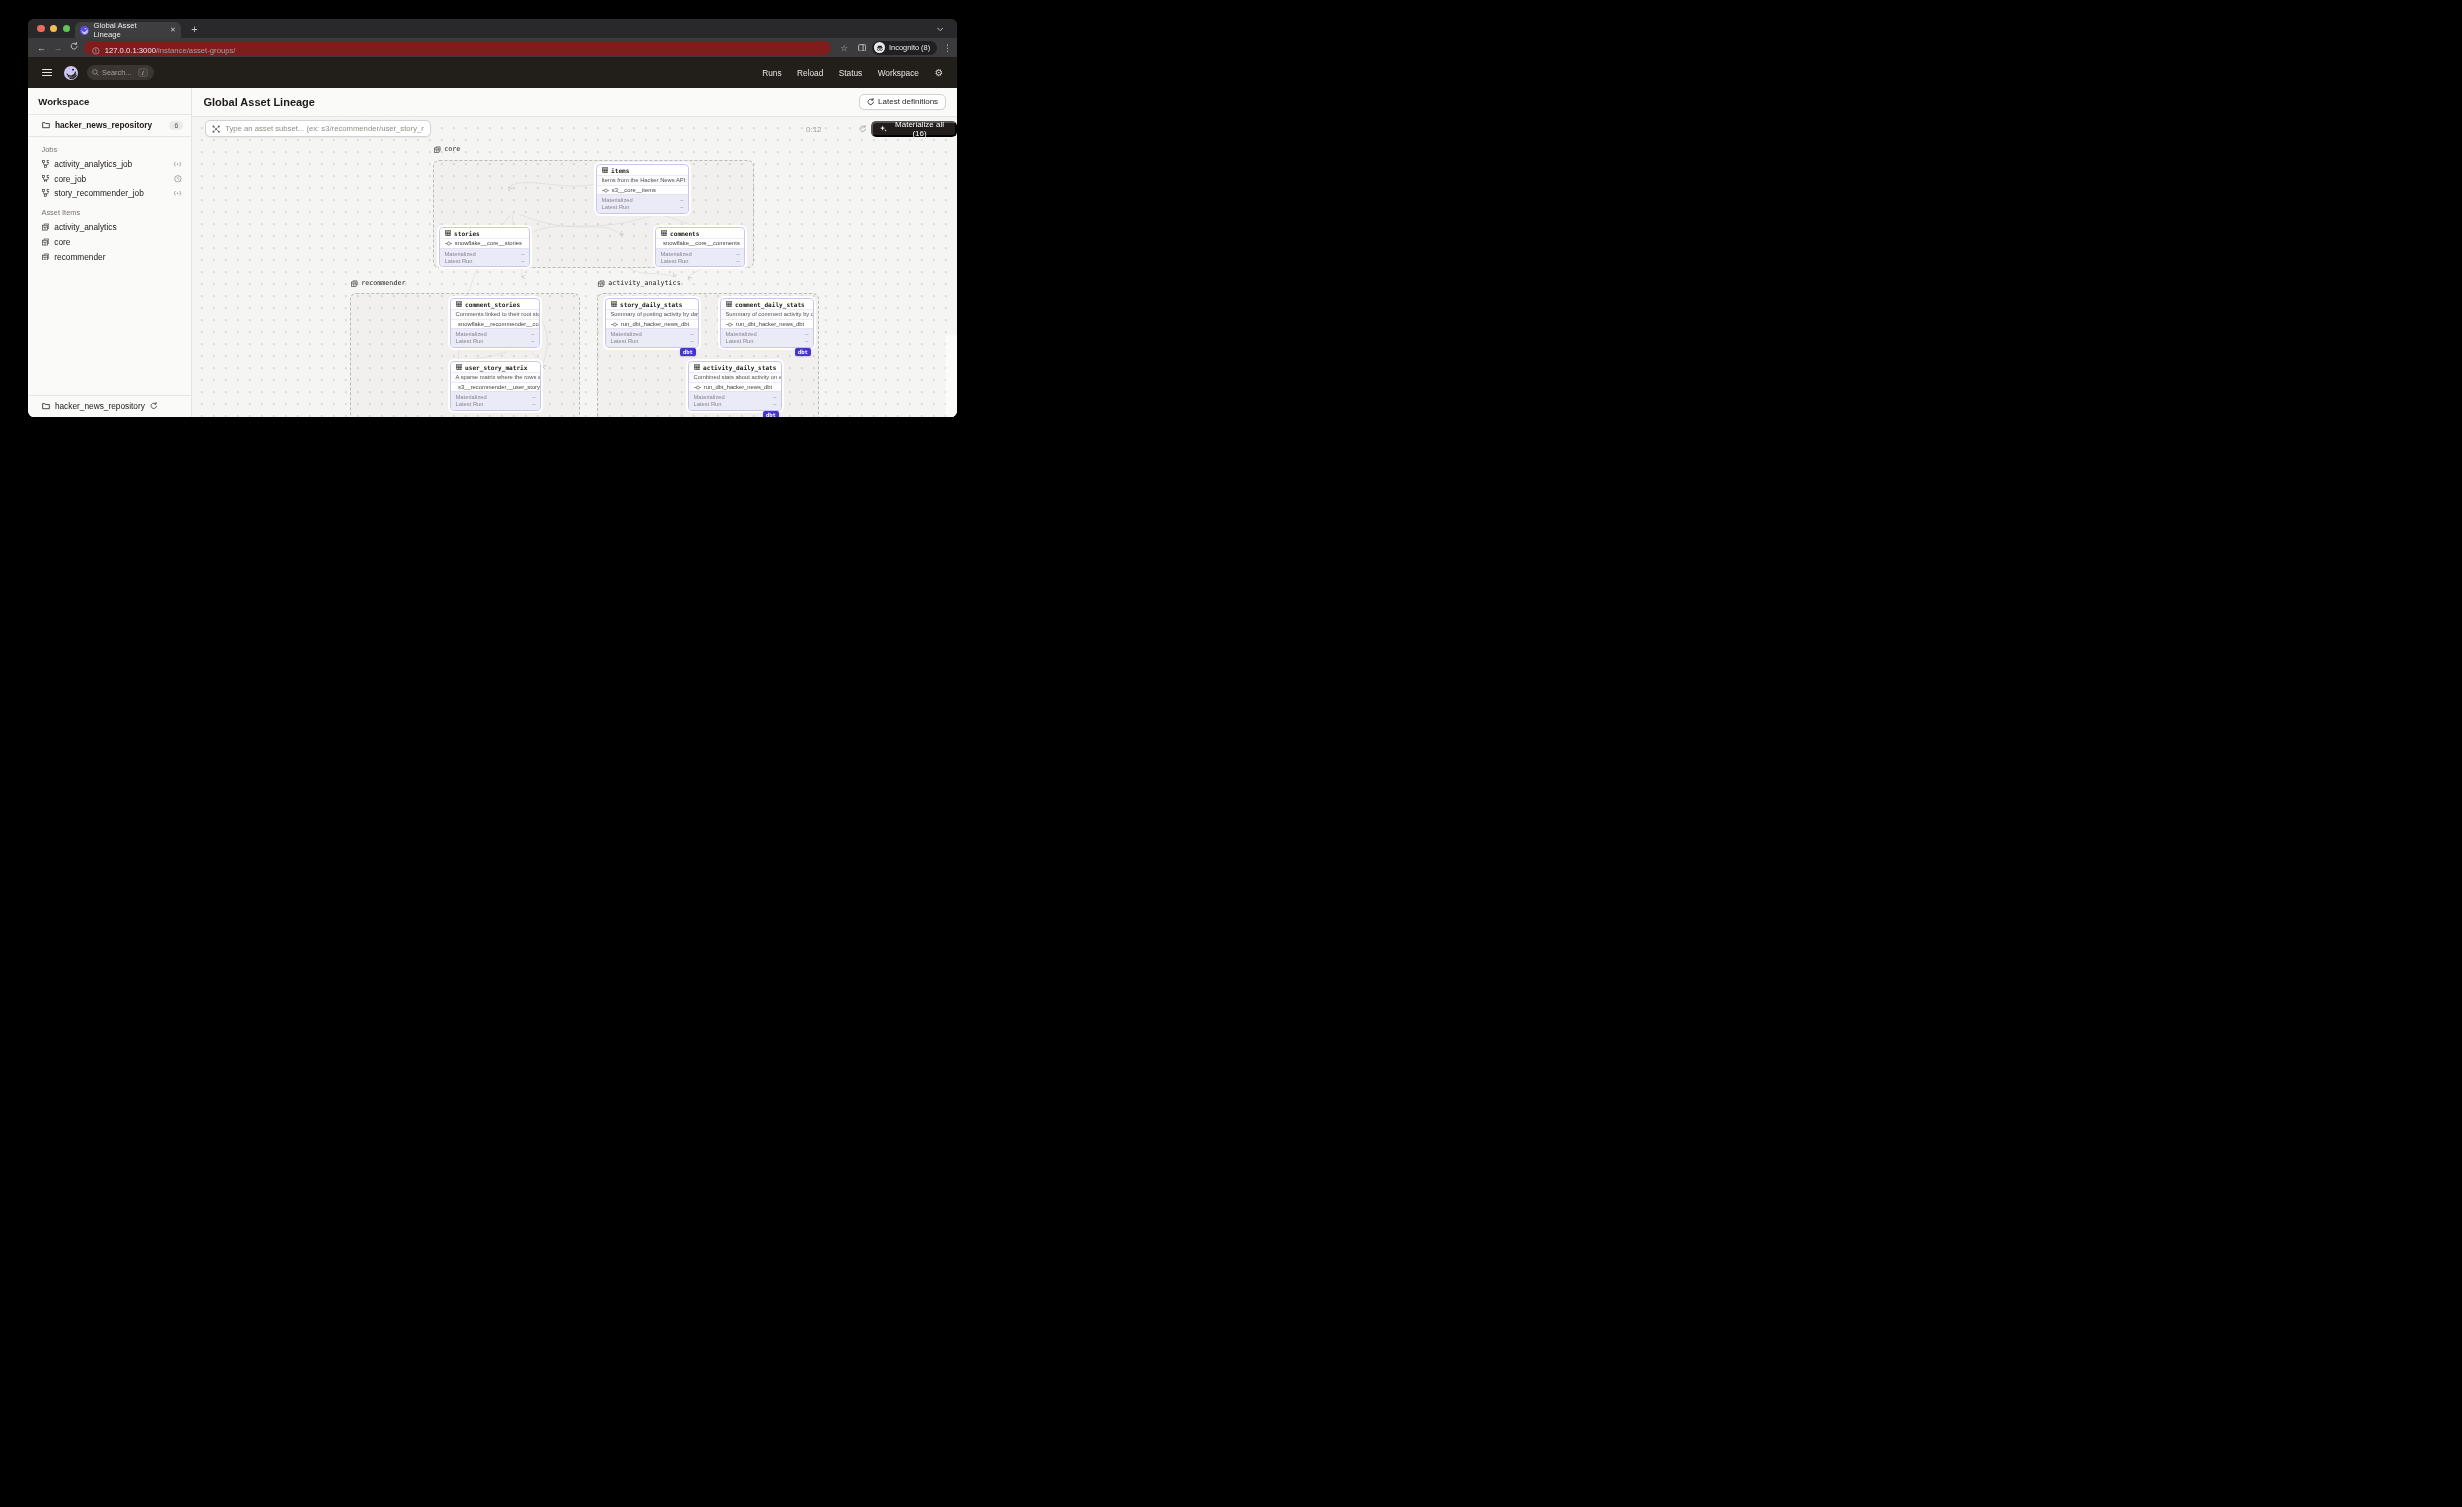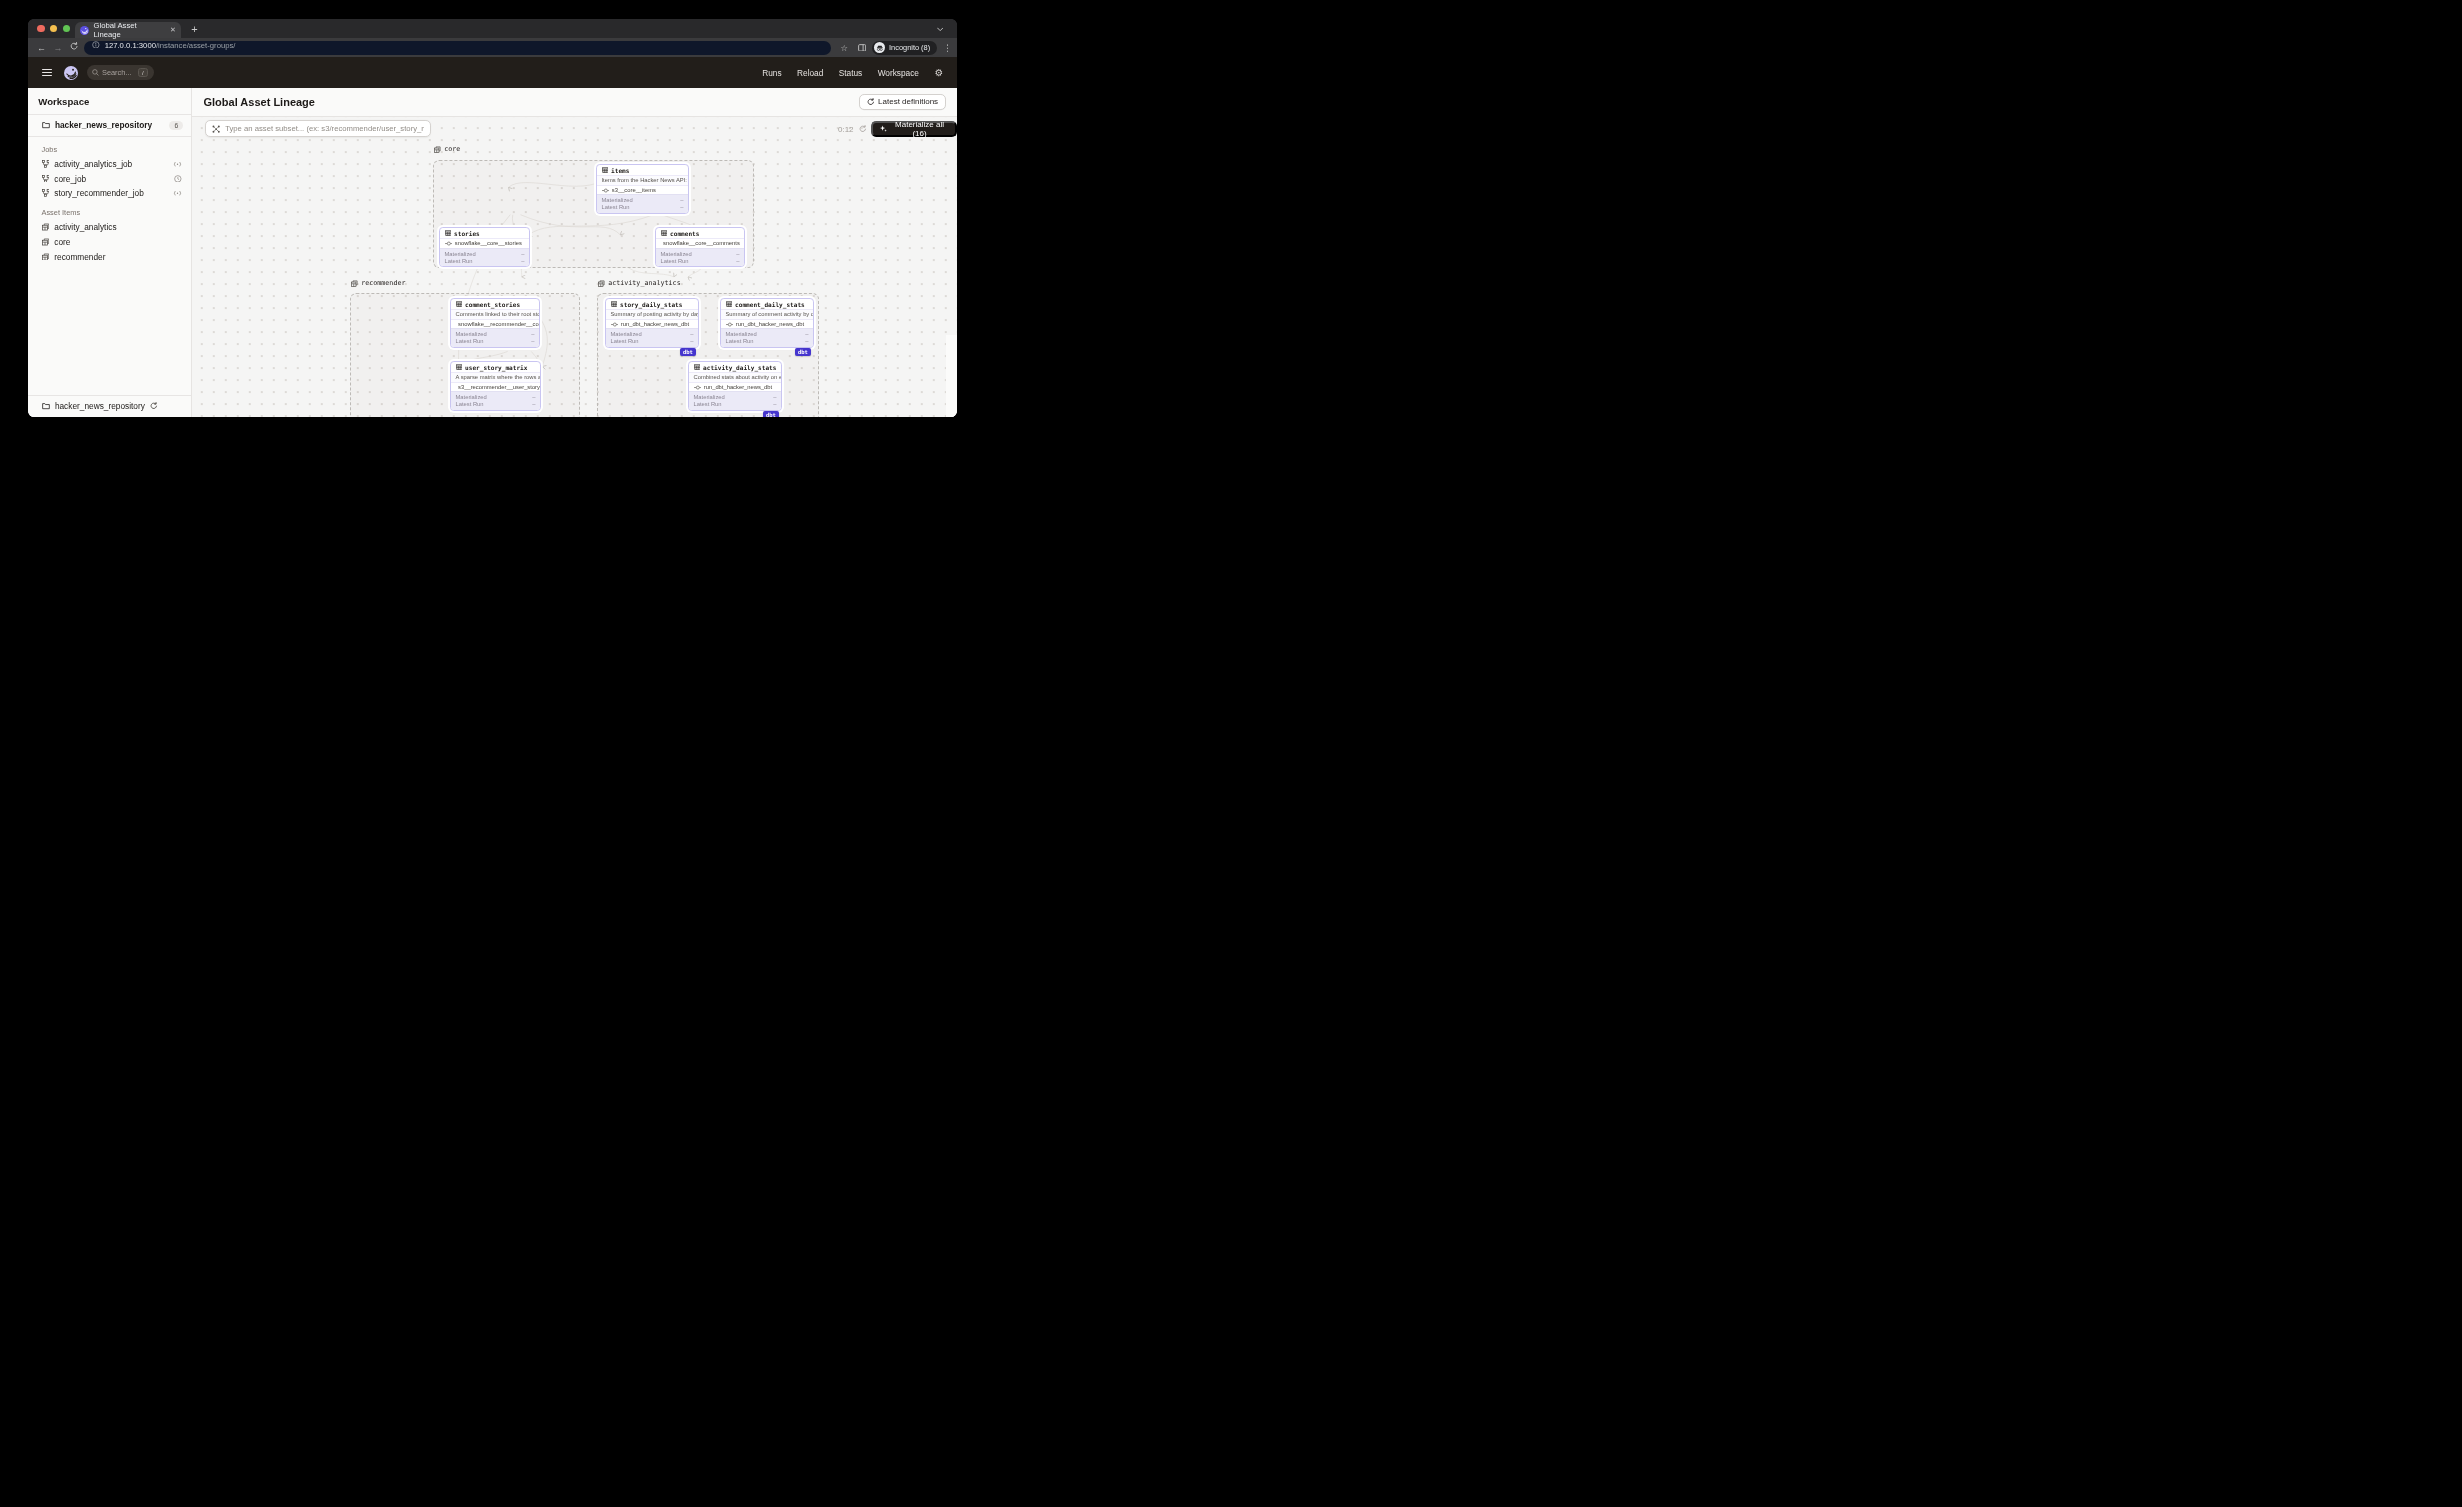--- a/index.html
+++ b/index.html
@@ -12,21 +12,21 @@
   .tabstrip { position:relative; height:19px; background:#29292B; flex:none; }
   .traffic { position:absolute; top:5.8px; left:9px; display:flex; gap:5.1px; }
   .traffic span { width:7.7px; height:7.7px; border-radius:50%; display:block; }
   .tab { position:absolute; left:47px; top:3.2px; width:106px; height:16px; background:#3E3E40; border-radius:5.8px 5.8px 0 0; display:flex; align-items:center; padding:0 5.1px; gap:4.5px; color:#E8EAED; font-size:7.7px; }
   .tab .close { margin-left:auto; color:#C4C4C6; font-size:7px; }
   .newtab { position:absolute; left:158px; top:2.6px; width:16.7px; height:15.4px; color:#C8C8C8; font-size:11px; text-align:center; line-height:15.4px; }
   .tab-chevron { position:absolute; right:14px; top:7px; width:6.4px; height:6.4px; }
   .urlbar { height:19px; background:#3B3B3D; display:flex; align-items:center; padding:0 6.4px; gap:2.6px; flex:none; }
   .navbtn { color:#C8C8C8; font-size:9px; width:14px; text-align:center; }
   .navbtn.dim { color:#818183; }
-  .omnibox { flex:1; height:14px; background:#0f172a; border-radius:7px; display:flex; align-items:flex-start; padding:0 7.7px; gap:5.1px; font-size:7.7px; }
+  .omnibox { flex:1; height:14px; background:#7f1d1d; border-radius:7px; display:flex; align-items:flex-end; padding:0 7.7px; gap:5.1px; font-size:7.7px; }
   .omnibox .host { color:#E8EAED; }
   .omnibox .path { color:#9AA0A6; }
   .chrome-right { display:flex; align-items:center; gap:6.4px; padding-left:3.8px; }
   .incog { height:14px; background:#202022; border-radius:7px; display:flex; align-items:center; gap:3.8px; padding:0 6.4px 0 1.9px; color:#E8EAED; font-size:7.4px; }
   .incog-av { width:11px; height:11px; border-radius:50%; background:#E8EAED; display:flex; align-items:center; justify-content:center; }
 
   
   .appheader { height:31px; background:#221E1A; display:flex; align-items:center; flex:none; padding:0 14px 0 0; }
   .hamburger { width:28px; display:flex; flex-direction:column; gap:1.9px; align-items:center; margin-left:5.1px; }
   .hamburger i { display:block; width:9.6px; height:1.3px; background:#E7E5E4; border-radius:0.6px; }
@@ -57,21 +57,21 @@
   .reloadbtn { margin-left:auto; height:15.4px; background:#fff; border:0.6px solid #D4D1CE; border-radius:5.1px; display:flex; align-items:center; gap:3.8px; padding:0 6.4px; font-size:8px; color:#292524; box-shadow:0 0.6px 0.6px rgba(0,0,0,.04); }
 
   
   .graph { position:relative; flex:1; background-color:#F5F5F4; overflow:hidden;
     background-image:radial-gradient(circle, #DCD9D5 0.7px, transparent 0.9px);
     background-size:12px 12px; background-position:3.8px 5.1px; }
   .edges { position:absolute; inset:0; width:100%; height:100%; }
   .toolbar-left { position:absolute; left:13px; top:3.2px; width:226px; height:17.3px; background:#fff; border:0.6px solid #D5D2CF; border-radius:5.1px; display:flex; align-items:center; gap:4.5px; padding:0 6.4px; box-shadow:0 0.6px 1.3px rgba(0,0,0,.05); }
   .toolbar-left input { border:none; outline:none; flex:1; font-size:7.7px; color:#44403C; font-family:inherit; background:transparent; }
   .toolbar-left input::placeholder { color:#928D87; }
-  .timer { position:absolute; left:646px; top:7.7px; color:#A39E99; font-size:8px; }
+  .timer { position:absolute; left:614px; top:7.7px; color:#A39E99; font-size:8px; }
   .timer-refresh { position:absolute; left:667px; top:7px; color:#A8A29E; }
   .matbtn { position:absolute; left:679px; top:3.8px; height:16px; background:#211D1A; color:#fff; border-radius:5.1px; display:flex; align-items:center; gap:3.8px; padding:0 7px; font-size:8px; }
 
   .ggroup { position:absolute; border:1px dashed #BDBAB6; border-radius:6.4px; background:rgba(28,25,23,0.018); }
   .glabel { position:absolute; display:flex; align-items:center; gap:3.2px; font-family:"DejaVu Sans Mono", monospace; font-size:6.7px; color:#292524; }
 
   .node { position:absolute; background:#fff; border:0.6px solid #C9C5F1; border-radius:3.8px; box-shadow:0 0 0 1.9px #FFF, 0 0.6px 1.9px rgba(0,0,0,.10); }
   .nh { display:flex; align-items:center; gap:3.2px; padding:1.9px 4.5px 1.3px; font-family:"DejaVu Sans Mono", monospace; font-weight:700; font-size:6.1px; color:#1C1917; }
   .nd { padding:1.3px 4.5px; font-size:5.8px; color:#57534E; border-top:0.6px solid #ECEAF8; background:#FBFBFE; white-space:nowrap; overflow:hidden; }
   .no { display:flex; align-items:center; gap:2.6px; padding:1.3px 4.5px; font-size:5.8px; color:#44403C; border-top:0.6px solid #ECEAF8; white-space:nowrap; overflow:hidden; }

